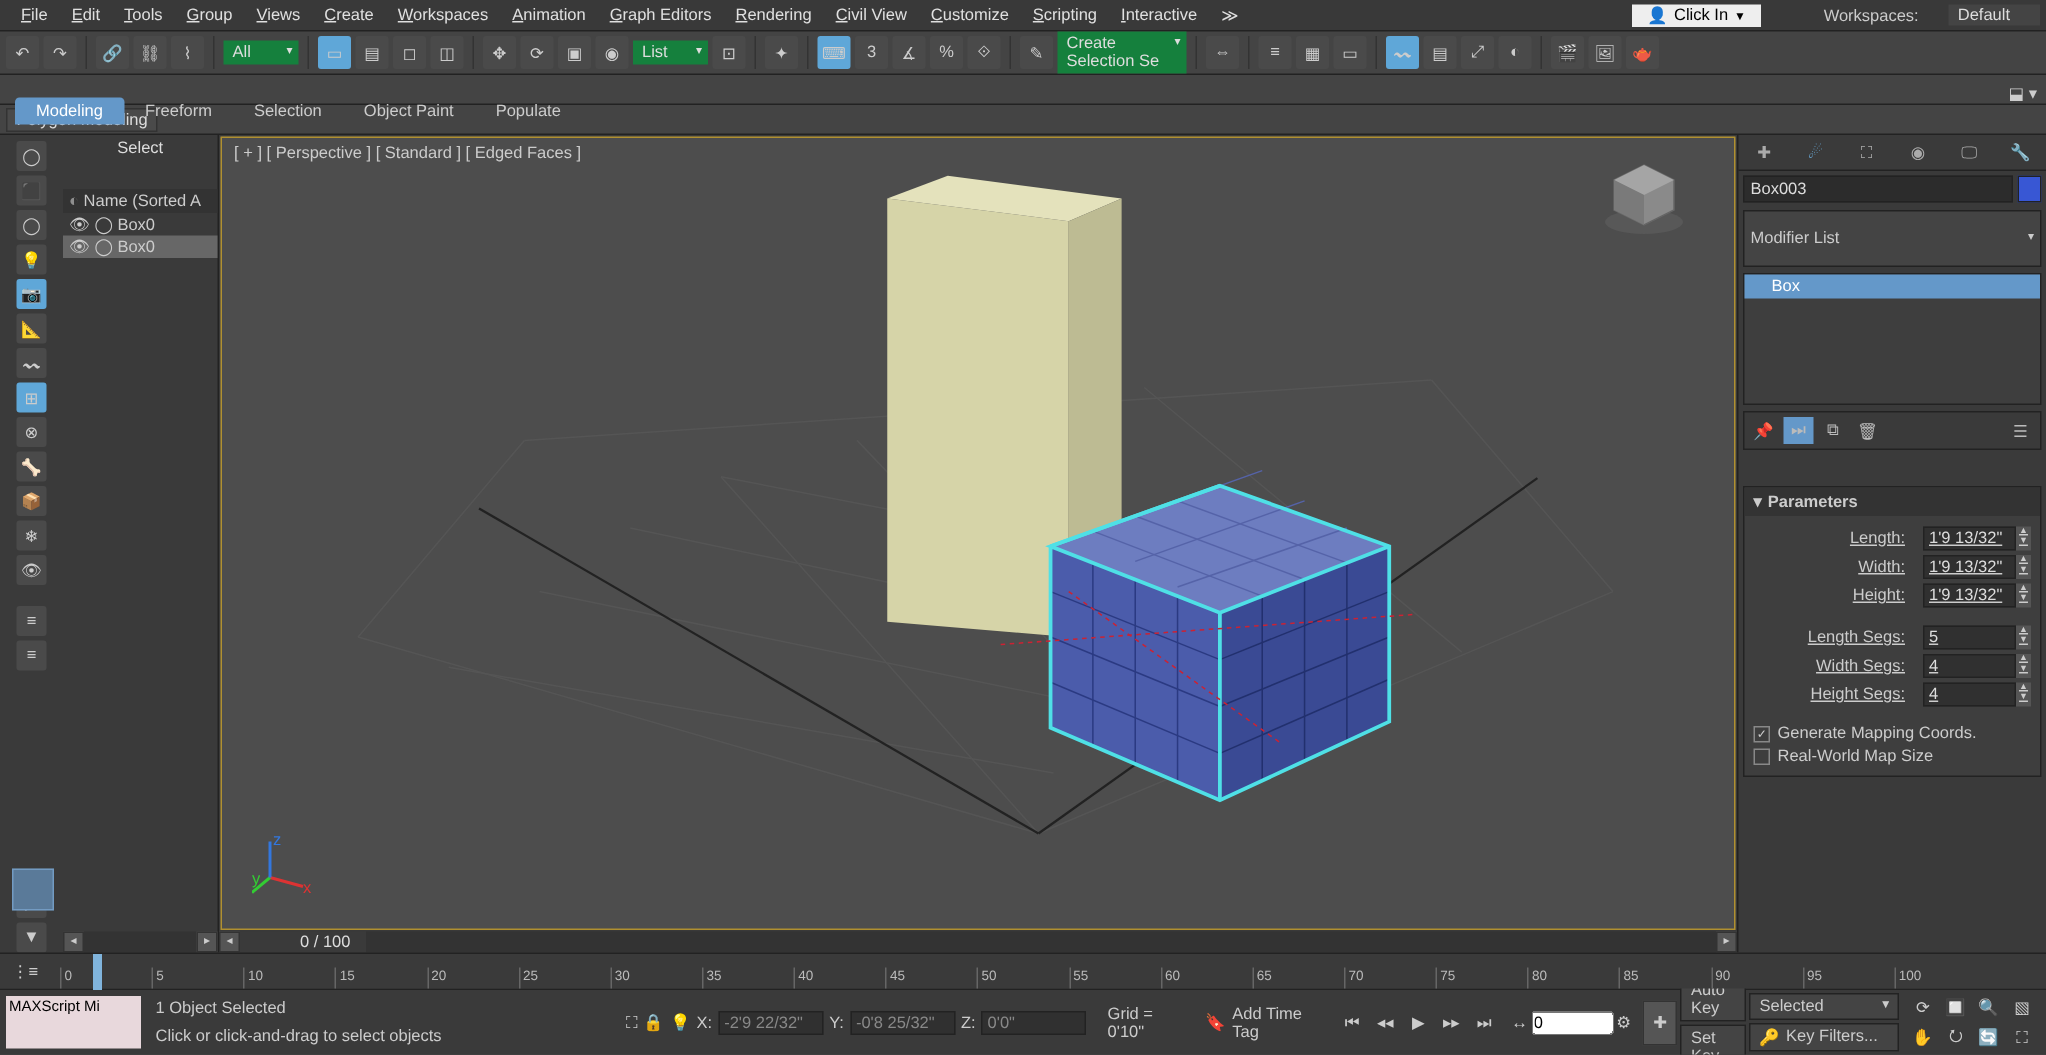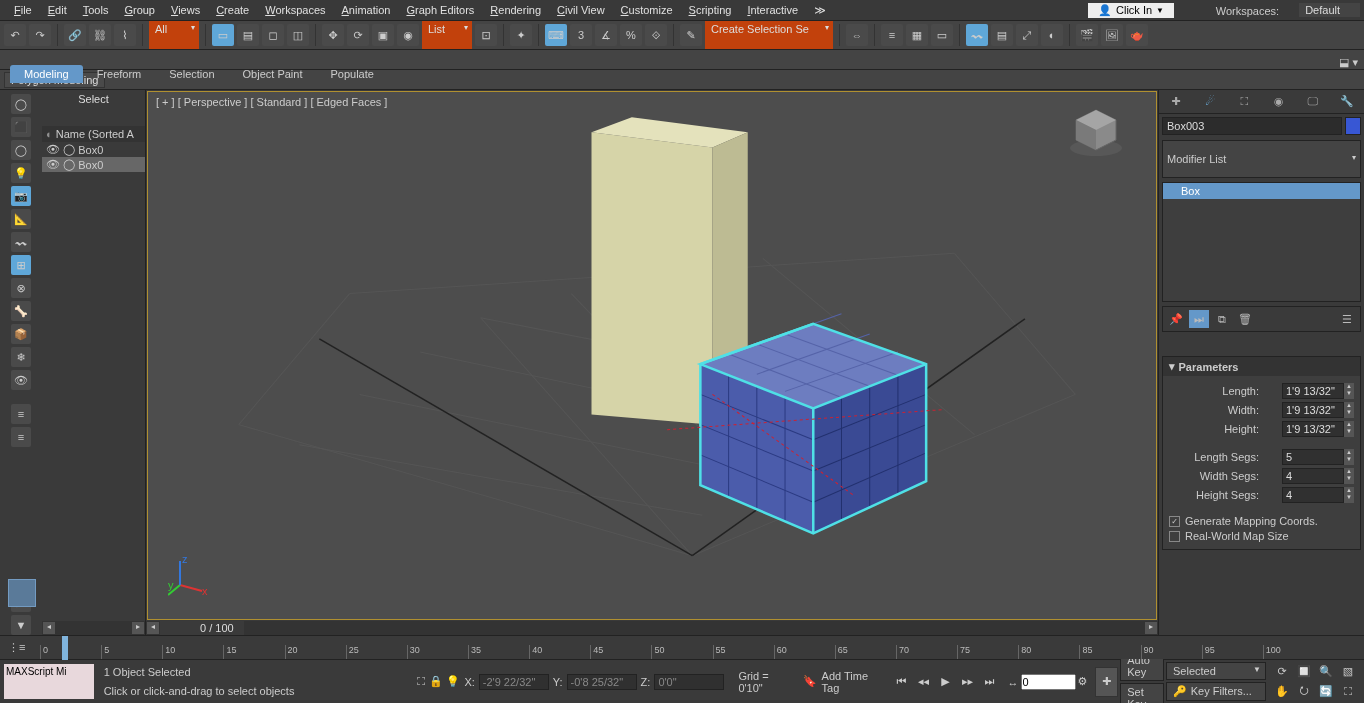--- a/index.html
+++ b/index.html
@@ -13,21 +13,21 @@
 .menubar .workspaces { position: absolute; right: 4px; display: flex; align-items: flex-end; gap: 20px; }
 .menubar .workspaces .label { color: #ccc; }
 .menubar .workspaces .dd { background: #444; padding: 1px 20px 1px 6px; color: #ddd; }
 .menubar .more-icon { margin-left: 8px; cursor: pointer; }
 
 
 .toolbar { height: 30px; background: #444; display: flex; align-items: center; border-top: 1px solid #222; border-bottom: 1px solid #222; padding: 0 4px; gap: 3px; }
 .tbtn { width: 22px; height: 22px; background: #4a4a4a; display: flex; align-items: center; justify-content: center; color: #ccc; cursor: pointer; border-radius: 2px; }
 .tbtn.active { background: #5fa7d8; }
 .toolbar .sep { width: 1px; height: 22px; background: #333; margin: 0 3px; }
-.toolbar .dd { background: #c2410c; padding: 2px 18px 14px 6px; color: #ddd; position: relative; cursor: pointer; }
+.toolbar .dd { background: #15803d; padding: 2px 18px 2px 6px; color: #ddd; position: relative; cursor: pointer; }
 .toolbar .dd::after { content: "▾"; position: absolute; right: 4px; font-size: 8px; top: 2px; }
 
 
 .ribbon { height: 20px; background: #444; display: flex; align-items: flex-end; border-bottom: 1px solid #222; }
 .ribbon .tab { padding: 3px 14px; color: #ccc; cursor: pointer; position: relative; top: 14px; }
 .ribbon .tab.active { background: #6498c9; color: #fff; border-top-left-radius: 3px; border-top-right-radius: 3px; }
 .ribbon .extra { margin-left: auto; margin-right: 6px; display:flex; gap:6px; align-items:center;}
 
 
 .polyrow { height: 20px; background: #444; display: flex; align-items: center; padding-left: 4px; border-bottom: 1px solid #222; }
@@ -57,30 +57,30 @@
 .command-panel { width: 206px; background: #3a3a3a; border-left: 1px solid #222; display: flex; flex-direction: column; }
 .cmd-tabs { height: 24px; display: flex; border-bottom: 1px solid #222; }
 .cmd-tabs .t { flex: 1; display: flex; align-items: center; justify-content: center; color: #aaa; cursor: pointer; }
 .cmd-tabs .t.active { color: #6cb0e0; }
 .cmd-name { display: flex; padding: 3px; gap: 3px; }
 .cmd-name input { flex: 1; background: #2c2c2c; border: 1px solid #222; color: #ddd; padding: 2px 4px; }
 .cmd-name .clr { width: 16px; background: #3857d4; border: 1px solid #222; cursor: pointer; }
 .modlist { margin: 2px 3px; }
 .modlist .dd { background: #444; border: 1px solid #222; padding: 12px 4px; position: relative; cursor: pointer; }
 .modlist .dd::after { content: "▾"; position: absolute; right: 4px; font-size: 8px; }
-.modstack { margin: 2px 3px; height: 120px; background: #3e3e3e; border: 1px solid #222; }
+.modstack { margin: 2px 3px; height: 88px; background: #3e3e3e; border: 1px solid #222; }
 .modstack .item { background: #6498c9; color: #fff; padding: 2px 18px; }
 .modbtns { margin: 2px 3px; display: flex; gap: 3px; border: 1px solid #222; padding: 3px; }
 .modbtns .b { width: 20px; height: 18px; display:flex; align-items:center; justify-content:center; color:#bbb; cursor:pointer; }
 .modbtns .b.active { background:#6498c9; }
 .panel-spacer { height: 20px; }
 .rollout { margin: 2px 3px; border: 1px solid #222; background: #3e3e3e; }
 .rollout .head { background: #333; padding: 3px 6px; font-weight: bold; display:flex; align-items:center; gap:4px; }
 .rollout .body { padding: 4px 6px; }
-.param-row { display: flex; align-items: center; justify-content: flex-end; gap: 23px; margin: 3px 0; }
+.param-row { display: flex; align-items: center; justify-content: flex-end; gap: 12px; margin: 3px 0; text-decoration: underline; }
 .param-row .lbl { text-align: right; }
 .spinner { display: flex; }
 .spinner input { width: 62px; background: #303030; border: 1px solid #222; color: #ddd; padding: 1px 3px; font-size: 11px; }
 .spinner .arrows { width: 10px; background: #555; display: flex; flex-direction: column; font-size: 6px; text-align: center; line-height: 7px; color: #ccc; cursor: pointer; }
 .chk { display: flex; align-items: center; gap: 5px; margin: 3px 0; }
 .chk .box { width: 11px; height: 11px; border: 1px solid #888; display:flex; align-items:center; justify-content:center; font-size:8px; }
 
 
 .vp-scroll { height: 14px; display: flex; align-items:center; background:#3a3a3a; }
 .vp-scroll .btn { width:14px; height:14px; background:#555; border:1px solid #333; text-align:center; font-size:8px; cursor:pointer; }
@@ -159,21 +159,21 @@
   <div class="sep"></div>
   <div class="tbtn">✦</div>
   <div class="sep"></div>
   <div class="tbtn active">⌨</div>
   <div class="tbtn">3</div>
   <div class="tbtn">∡</div>
   <div class="tbtn">%</div>
   <div class="tbtn">⟐</div>
   <div class="sep"></div>
   <div class="tbtn">✎</div>
-  <div class="dd" style="width:128px;">Create Selection Se</div>
+  <div class="dd" style="width:86px;">Create Selection Se</div>
   <div class="sep"></div>
   <div class="tbtn">⇔</div>
   <div class="sep"></div>
   <div class="tbtn">≡</div>
   <div class="tbtn">▦</div>
   <div class="tbtn">▭</div>
   <div class="sep"></div>
   <div class="tbtn active">〰</div>
   <div class="tbtn">▤</div>
   <div class="tbtn">⤢</div>

